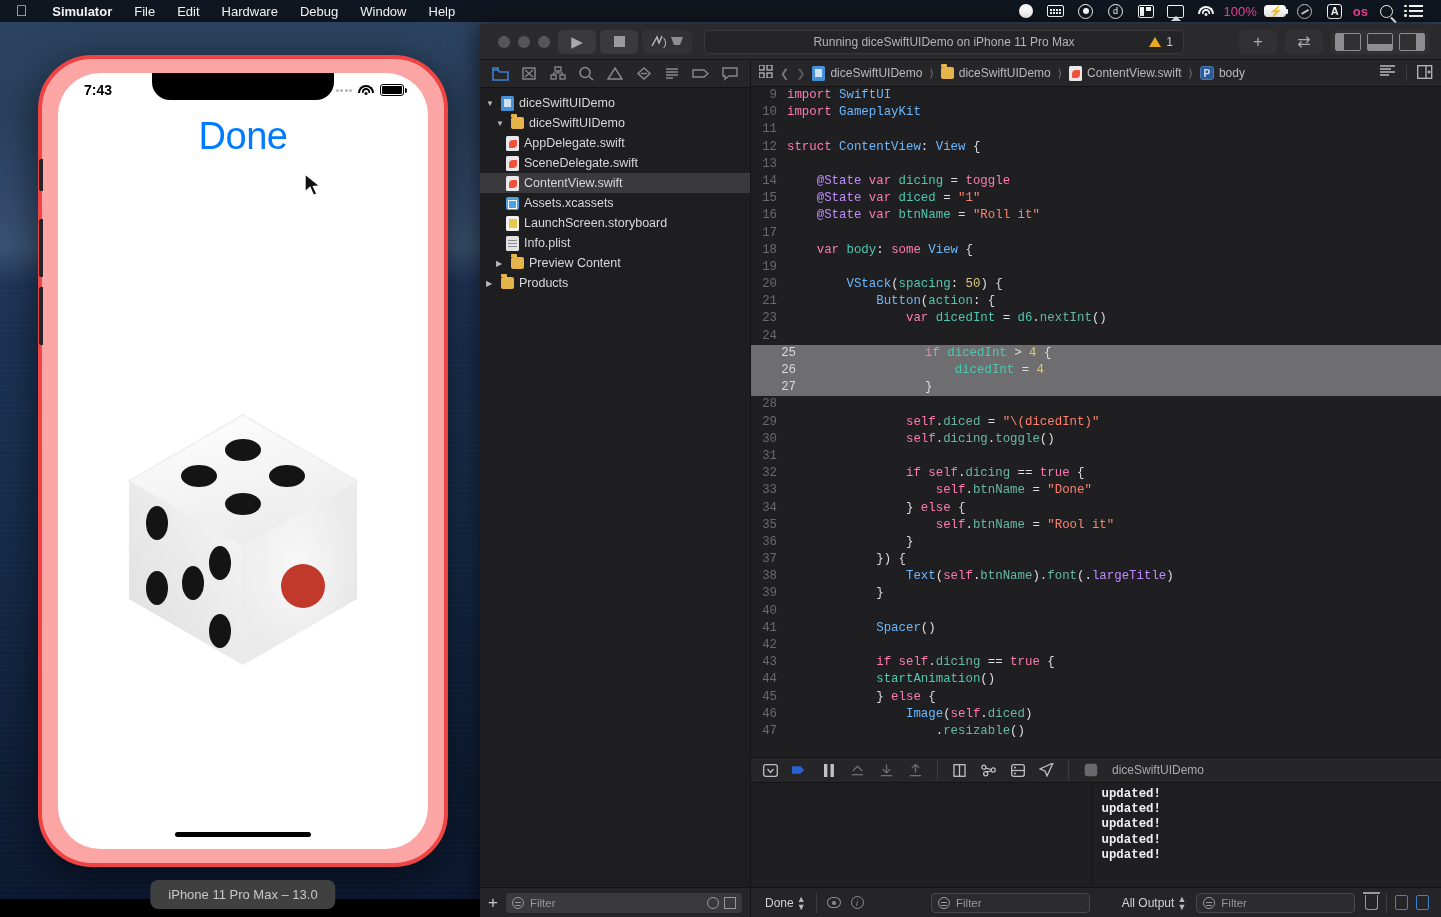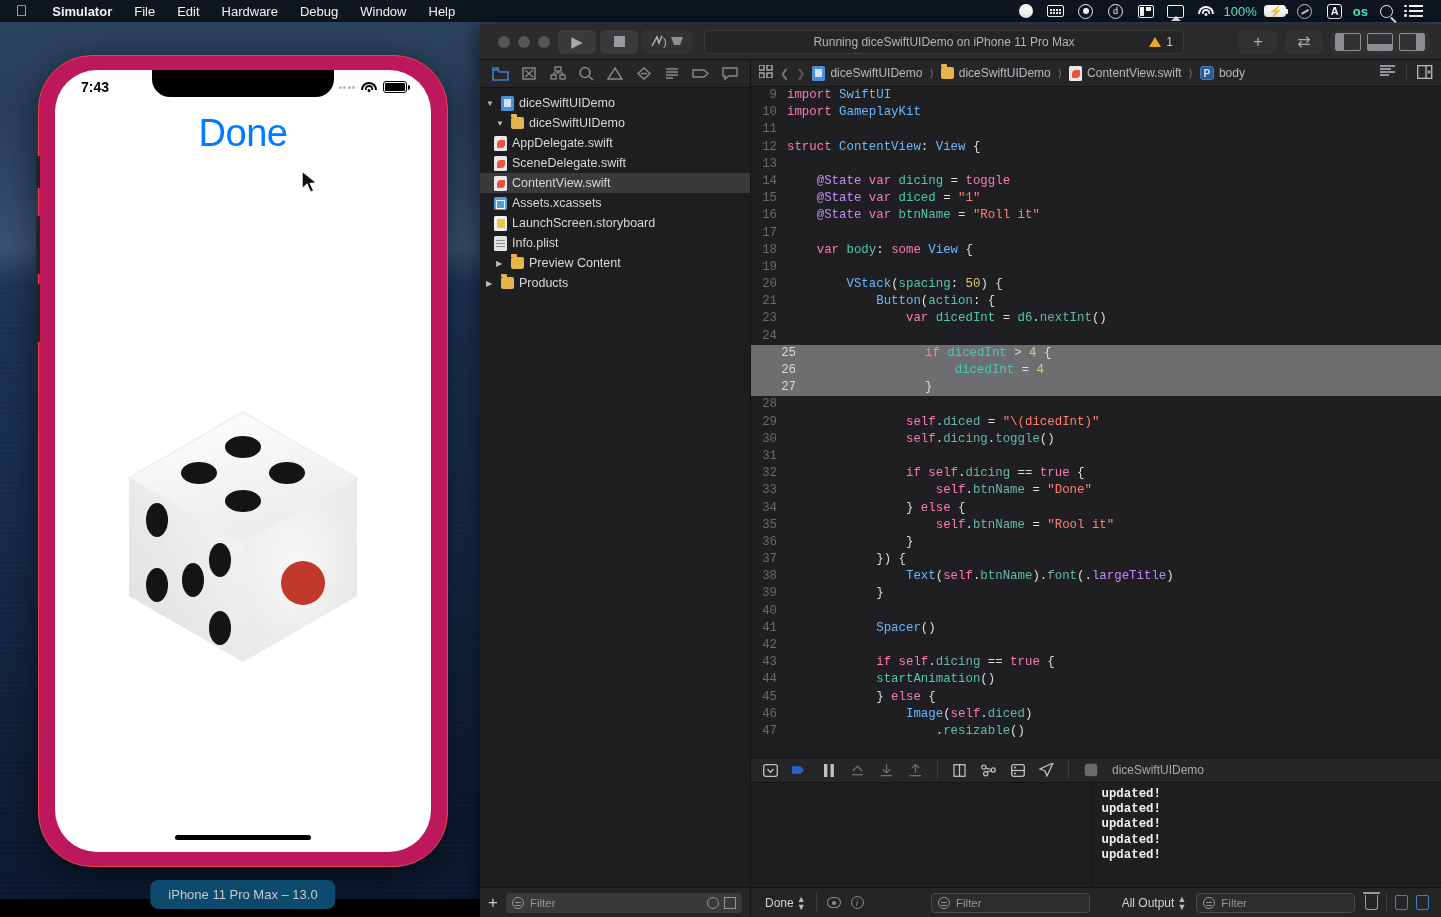--- a/index.html
+++ b/index.html
@@ -35,21 +35,21 @@
     color: #f2f2f4; font-size: 13px;
   }
   .menubar .apple { margin: 0 14px 0 16px; font-size: 15px; line-height: 1; position:relative; top:-1px;}
   .menubar .mi { padding: 0 11px; white-space: nowrap; }
   .menubar .mi.bold { font-weight: bold; }
   .menu-right { margin-left: auto; display: flex; align-items: center; gap: 0px; padding-right: 10px;}
   .menu-right .ic {
     width: 30px; height: 22px; display: flex; align-items: center; justify-content: center;
     color: #fff;
   }
-  .menu-right .txt { font-size: 13px; padding: 0 3px; color:#5eead4;}
+  .menu-right .txt { font-size: 13px; padding: 0 3px; color:#ec4899;}
   .dot-ico{width:14px;height:14px;border-radius:50%;background:#fff;}
   .ring-ico{width:15px;height:15px;border-radius:50%;border:1.6px solid #fff;display:flex;align-items:center;justify-content:center;font-size:9px;}
   .kb-ico{width:17px;height:12px;border:1.5px solid #fff;border-radius:2px;display:flex;flex-wrap:wrap;align-content:center;justify-content:center;gap:1px;padding:1px;}
   .kb-ico i{width:2px;height:2px;background:#fff;display:block;border-radius:0;}
   .split-ico{width:16px;height:13px;border:1.6px solid #fff;border-radius:2px;display:flex;overflow:hidden;}
   .split-ico i{display:block;width:5px;background:#fff;margin:1px;}
   .airplay-ico{width:17px;height:13px;border:1.6px solid #fff;border-radius:2px;position:relative;}
   .airplay-ico:after{content:"";position:absolute;left:50%;bottom:-4px;transform:translateX(-50%);
     border-left:5px solid transparent;border-right:5px solid transparent;border-bottom:5px solid #fff;}
   .batt-ico{width:22px;height:12px;border:1.6px solid #fff;border-radius:3px;position:relative;display:flex;align-items:center;}
@@ -61,23 +61,23 @@
   .a-ico{width:15px;height:15px;border:1.5px solid #fff;border-radius:3px;display:flex;align-items:center;justify-content:center;font-size:11px;font-weight:bold;}
   .search-ico{width:13px;height:13px;border:1.8px solid #fff;border-radius:50%;position:relative;}
   .search-ico:after{content:"";position:absolute;right:-5px;bottom:-4px;width:7px;height:1.8px;background:#fff;transform:rotate(45deg);}
   .list-ico{display:flex;flex-direction:column;gap:3px;}
   .list-ico i{display:block;width:14px;height:1.7px;background:#fff;position:relative;}
   .list-ico i:before{content:"";position:absolute;left:-5px;top:-0.5px;width:2.5px;height:2.5px;background:#fff;border-radius:50%;}
 
   
   .sim {
     position: absolute; left: 38px; top: 55px; width: 410px; height: 812px;
-    background: #be185d; border-radius: 54px;
+    background: #fca5a5; border-radius: 54px;
     box-shadow: 0 10px 40px rgba(0,0,0,.55);
-    border: 1px solid #ef4444;
+    border: 4px solid #ef4444;
   }
   .sim-screen {
     position: absolute; left: 16px; top: 14px; right: 16px; bottom: 14px;
     background: #fff; border-radius: 42px; overflow: hidden;
   }
   .notch {
     position: absolute; left: 50%; transform: translateX(-50%); top: 0;
     width: 182px; height: 27px; background: #000;
     border-bottom-left-radius: 18px; border-bottom-right-radius: 18px;
   }
@@ -103,21 +103,21 @@
   }
   .dice-wrap { position: absolute; left:0; right:0; top: 330px; display:flex; justify-content:center; }
   .home-ind {
     position: absolute; bottom: 12px; left: 50%; transform: translateX(-50%);
     width: 136px; height: 5px; border-radius: 3px; background: #000;
   }
   .cursor { position: absolute; left: 262px; top: 114px; z-index: 50; }
   .side-btn { position: absolute; left: -3px; background: #232325; border-radius: 2px 0 0 2px; width: 4px; }
   .dev-label {
     position: absolute; left: 50%; transform: translateX(-50%); bottom: 8px;
-    background: #0c4a6e; color: #c8c8cc; font-size: 13px;
+    background: #404040; color: #c8c8cc; font-size: 13px;
     padding: 7px 18px; border-radius: 8px; white-space: nowrap;
   }
 
   
   .xc {
     position: absolute; left: 480px; top: 24px; width: 961px; height: 893px;
     background: #1f1f21; overflow: hidden;
     box-shadow: -4px 0 20px rgba(0,0,0,.5);
   }
   .xc-toolbar {
@@ -151,21 +151,21 @@
   .xc-body { display: flex; height: 857px; }
   .navigator { width: 271px; background: #1e1e20; display: flex; flex-direction: column; border-right: 1px solid #141415; }
   .nav-tabs { height: 28px; display: flex; align-items: center; justify-content: space-around; padding: 0 6px;
               background:#262628; border-bottom:1px solid #141415; }
   .nav-tab { width:20px; height:20px; display:flex; align-items:center; justify-content:center; color:#8a8a8e;}
   .nav-tab.active { color:#3f7fd0; }
   .nav-tree { flex: 1; padding-top: 5px; overflow: hidden; font-size: 12.5px; color: #d8d8dc;}
   .row { display: flex; align-items: center; height: 20px; padding-left: 6px; gap: 5px; }
   .row.sel { background: #3a3a3c; }
   .tri { width: 10px; color: #b9b9bd; font-size: 8px; display:inline-block; }
-  .ind1{padding-left:16px;} .ind2{padding-left:14px;}
+  .ind1{padding-left:16px;} .ind2{padding-left:26px;}
   .ficon { width: 13px; height: 15px; flex: none; position: relative; }
   .ficon.folder { background:#e5b44b; border-radius:2px; height:12px; }
   .ficon.folder:before{content:"";position:absolute;left:0;top:-3px;width:6px;height:3px;background:#e5b44b;border-radius:1px 1px 0 0;}
   .ficon.swift { background:#e9e9ec; border-radius:1.5px; }
   .ficon.swift:after{content:"";position:absolute;left:2.5px;top:4px;width:8px;height:8px;background:#f05138;border-radius:50% 10% 50% 10%;}
   .ficon.proj { background:#4a90d9; border-radius:1.5px; }
   .ficon.proj:after{content:"";position:absolute;left:3px;top:3px;width:7px;height:8px;background:#cfe3f5;}
   .ficon.assets { background:#4aa3e0; border-radius:2px; height:13px;}
   .ficon.assets:after{content:"";position:absolute;left:2px;top:3px;width:7px;height:7px;border:1.5px solid #fff;}
   .ficon.story { background:#f2f2f4; border-radius:1.5px; }

